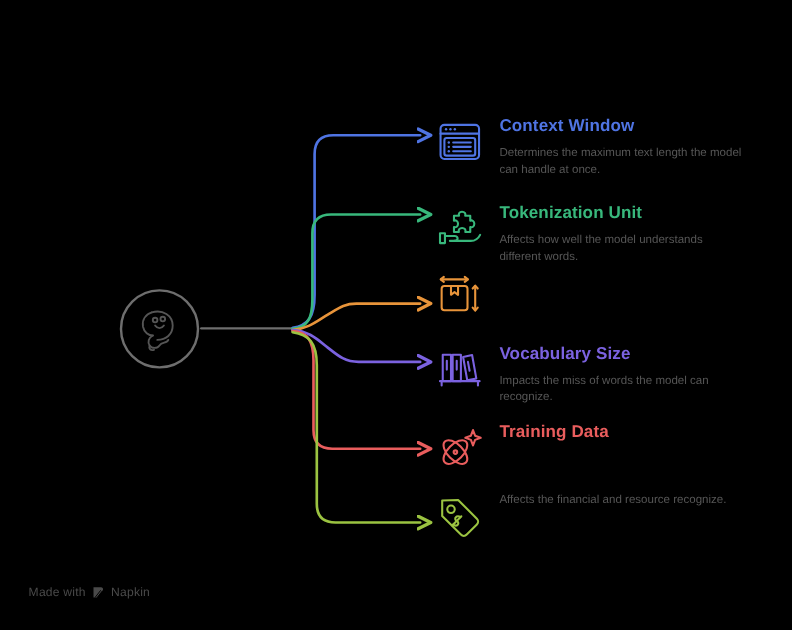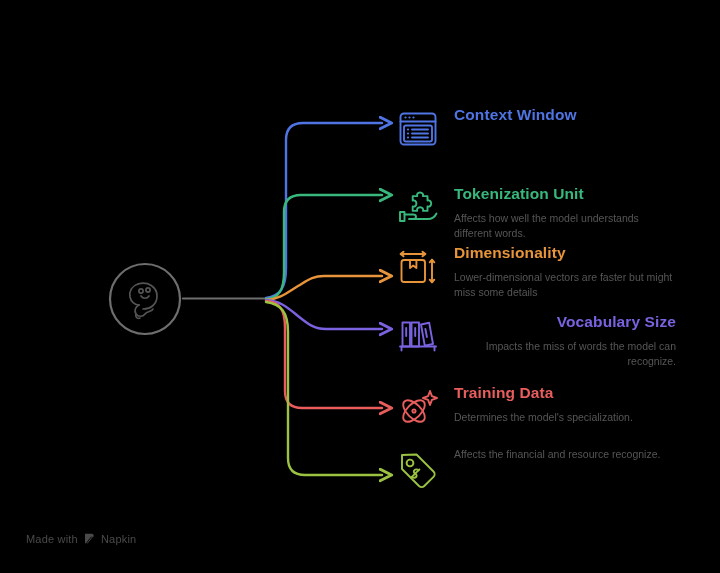--- a/index.html
+++ b/index.html
@@ -74,21 +74,21 @@
     color: #565656;
     margin: 0;
     max-width: 222px;
     font-weight: normal;
   }
 
   
   .branch-0 { left: 396px; top: 105px; }
   .branch-1 { left: 396px; top: 184px; }
   .branch-2 { left: 396px; top: 243px; }
-  .branch-3 { left: 396px; top: 312px; text-align: right; }
+  .branch-3 { left: 396px; top: 312px; }
   .branch-4 { left: 396px; top: 383px; }
   .branch-5 { left: 396px; top: 446px; }
 
   
   .footer {
     position: absolute;
     left: 26px;
     top: 532px;
     display: flex;
     align-items: center;
@@ -170,20 +170,21 @@
           <circle cx="12" cy="26.5" r="1.1" fill="#4f74e3" stroke="none"></circle>
           <circle cx="12" cy="30.5" r="1.1" fill="#4f74e3" stroke="none"></circle>
           <path d="M16,22.5 L32,22.5"></path>
           <path d="M16,26.5 L32,26.5"></path>
           <path d="M16,30.5 L32,30.5"></path>
         </g>
       </svg>
     </div>
     <div class="branch-text">
       <div class="branch-title" style="color: rgb(79, 116, 227);">Context Window</div>
+      <div class="branch-desc">Determines the maximum text length the model can handle at once.</div>
     </div>
   </div>
 
   <div class="branch branch-1">
     <div class="branch-icon">
       <svg viewBox="0 0 44 44" width="44" height="44">
         <g fill="none" stroke="#38b87c" stroke-width="1.9" stroke-linecap="round" stroke-linejoin="round">
           <path d="M24,6.5 C26.4,6.5 27.6,8.3 26.9,10.1 L31.5,10.1 L31.5,14.6 C33.3,13.9 35.2,15.1 35.2,17.5 C35.2,19.9 33.3,21.1 31.5,20.4 L31.5,24.9 L27,24.9 C27.7,23.1 26.5,21.2 24.1,21.2 C21.7,21.2 20.5,23.1 21.2,24.9 L16.7,24.9 L16.7,20.4 C18.5,21.1 20.4,19.9 20.4,17.5 C20.4,15.1 18.5,13.9 16.7,14.6 L16.7,10.1 L21.3,10.1 C20.6,8.3 21.6,6.5 24,6.5 Z"></path>
           <path d="M4,26 L8.5,26 L8.5,35 L4,35 Z"></path>
           <path d="M8.5,28.5 L17,28.5 C19,28.5 20,29.5 20,30.8 C20,32 19,33 17,33 L13,33"></path>
@@ -204,24 +205,20 @@
           <path d="M5,9 L29,9"></path>
           <path d="M7.5,6.7 L4.6,9 L7.5,11.3"></path>
           <path d="M26.5,6.7 L29.4,9 L26.5,11.3"></path>
           <path d="M36,15 L36,37"></path>
           <path d="M33.7,17.3 L36,14.6 L38.3,17.3"></path>
           <path d="M33.7,34.7 L36,37.4 L38.3,34.7"></path>
           <rect x="5.5" y="15" width="23.5" height="22" rx="2.5"></rect>
           <path d="M14,15 L14,23 L17.2,20.6 L20.4,23 L20.4,15"></path>
         </g>
       </svg>
-    </div>
-    <div class="branch-text">
-      <div class="branch-title" style="color: rgb(232, 148, 58);">Dimensionality</div>
-      <div class="branch-desc">Lower-dimensional vectors are faster but might miss some details</div>
     </div>
   </div>
 
   <div class="branch branch-3">
     <div class="branch-icon">
       <svg viewBox="0 0 44 44" width="44" height="44">
         <g fill="none" stroke="#7b62e0" stroke-width="1.9" stroke-linecap="round" stroke-linejoin="round">
           <rect x="6.5" y="8.5" width="7.5" height="24"></rect>
           <rect x="15.5" y="8.5" width="7.5" height="24"></rect>
           <path d="M25,10.5 L33.2,8.8 L37,30 L28.8,31.8 Z"></path>
@@ -246,21 +243,20 @@
         <g fill="none" stroke="#e95d5d" stroke-width="1.9" stroke-linecap="round" stroke-linejoin="round">
           <ellipse cx="18" cy="26" rx="13.5" ry="7" transform="rotate(-45 18 26)"></ellipse>
           <ellipse cx="18" cy="26" rx="7" ry="13.5" transform="rotate(-45 18 26)"></ellipse>
           <circle cx="18" cy="26" r="1.6"></circle>
           <path d="M34,6 L35.9,11.1 L41,13 L35.9,14.9 L34,20 L32.1,14.9 L27,13 L32.1,11.1 Z"></path>
         </g>
       </svg>
     </div>
     <div class="branch-text">
       <div class="branch-title" style="color: rgb(233, 93, 93);">Training Data</div>
-      <div class="branch-desc">Determines the model's specialization.</div>
     </div>
   </div>
 
   <div class="branch branch-5">
     <div class="branch-icon">
       <svg viewBox="0 0 44 44" width="44" height="44">
         <g fill="none" stroke="#9bc341" stroke-width="1.9" stroke-linecap="round" stroke-linejoin="round">
           <path d="M6,7 L20.5,6.5 L37.5,23.5 C39,25 39,27.3 37.5,28.8 L28.3,38 C26.8,39.5 24.5,39.5 23,38 L6,21 Z"></path>
           <circle cx="14" cy="15" r="3.4"></circle>
           <path d="M22.5,22.3 C21.2,21 19.3,21.2 18.4,22.2 C17.4,23.2 17.8,24.7 19.2,25.6 C20.7,26.5 21.1,28 20.1,29 C19.2,30 17.3,30.2 16,28.9"></path>

